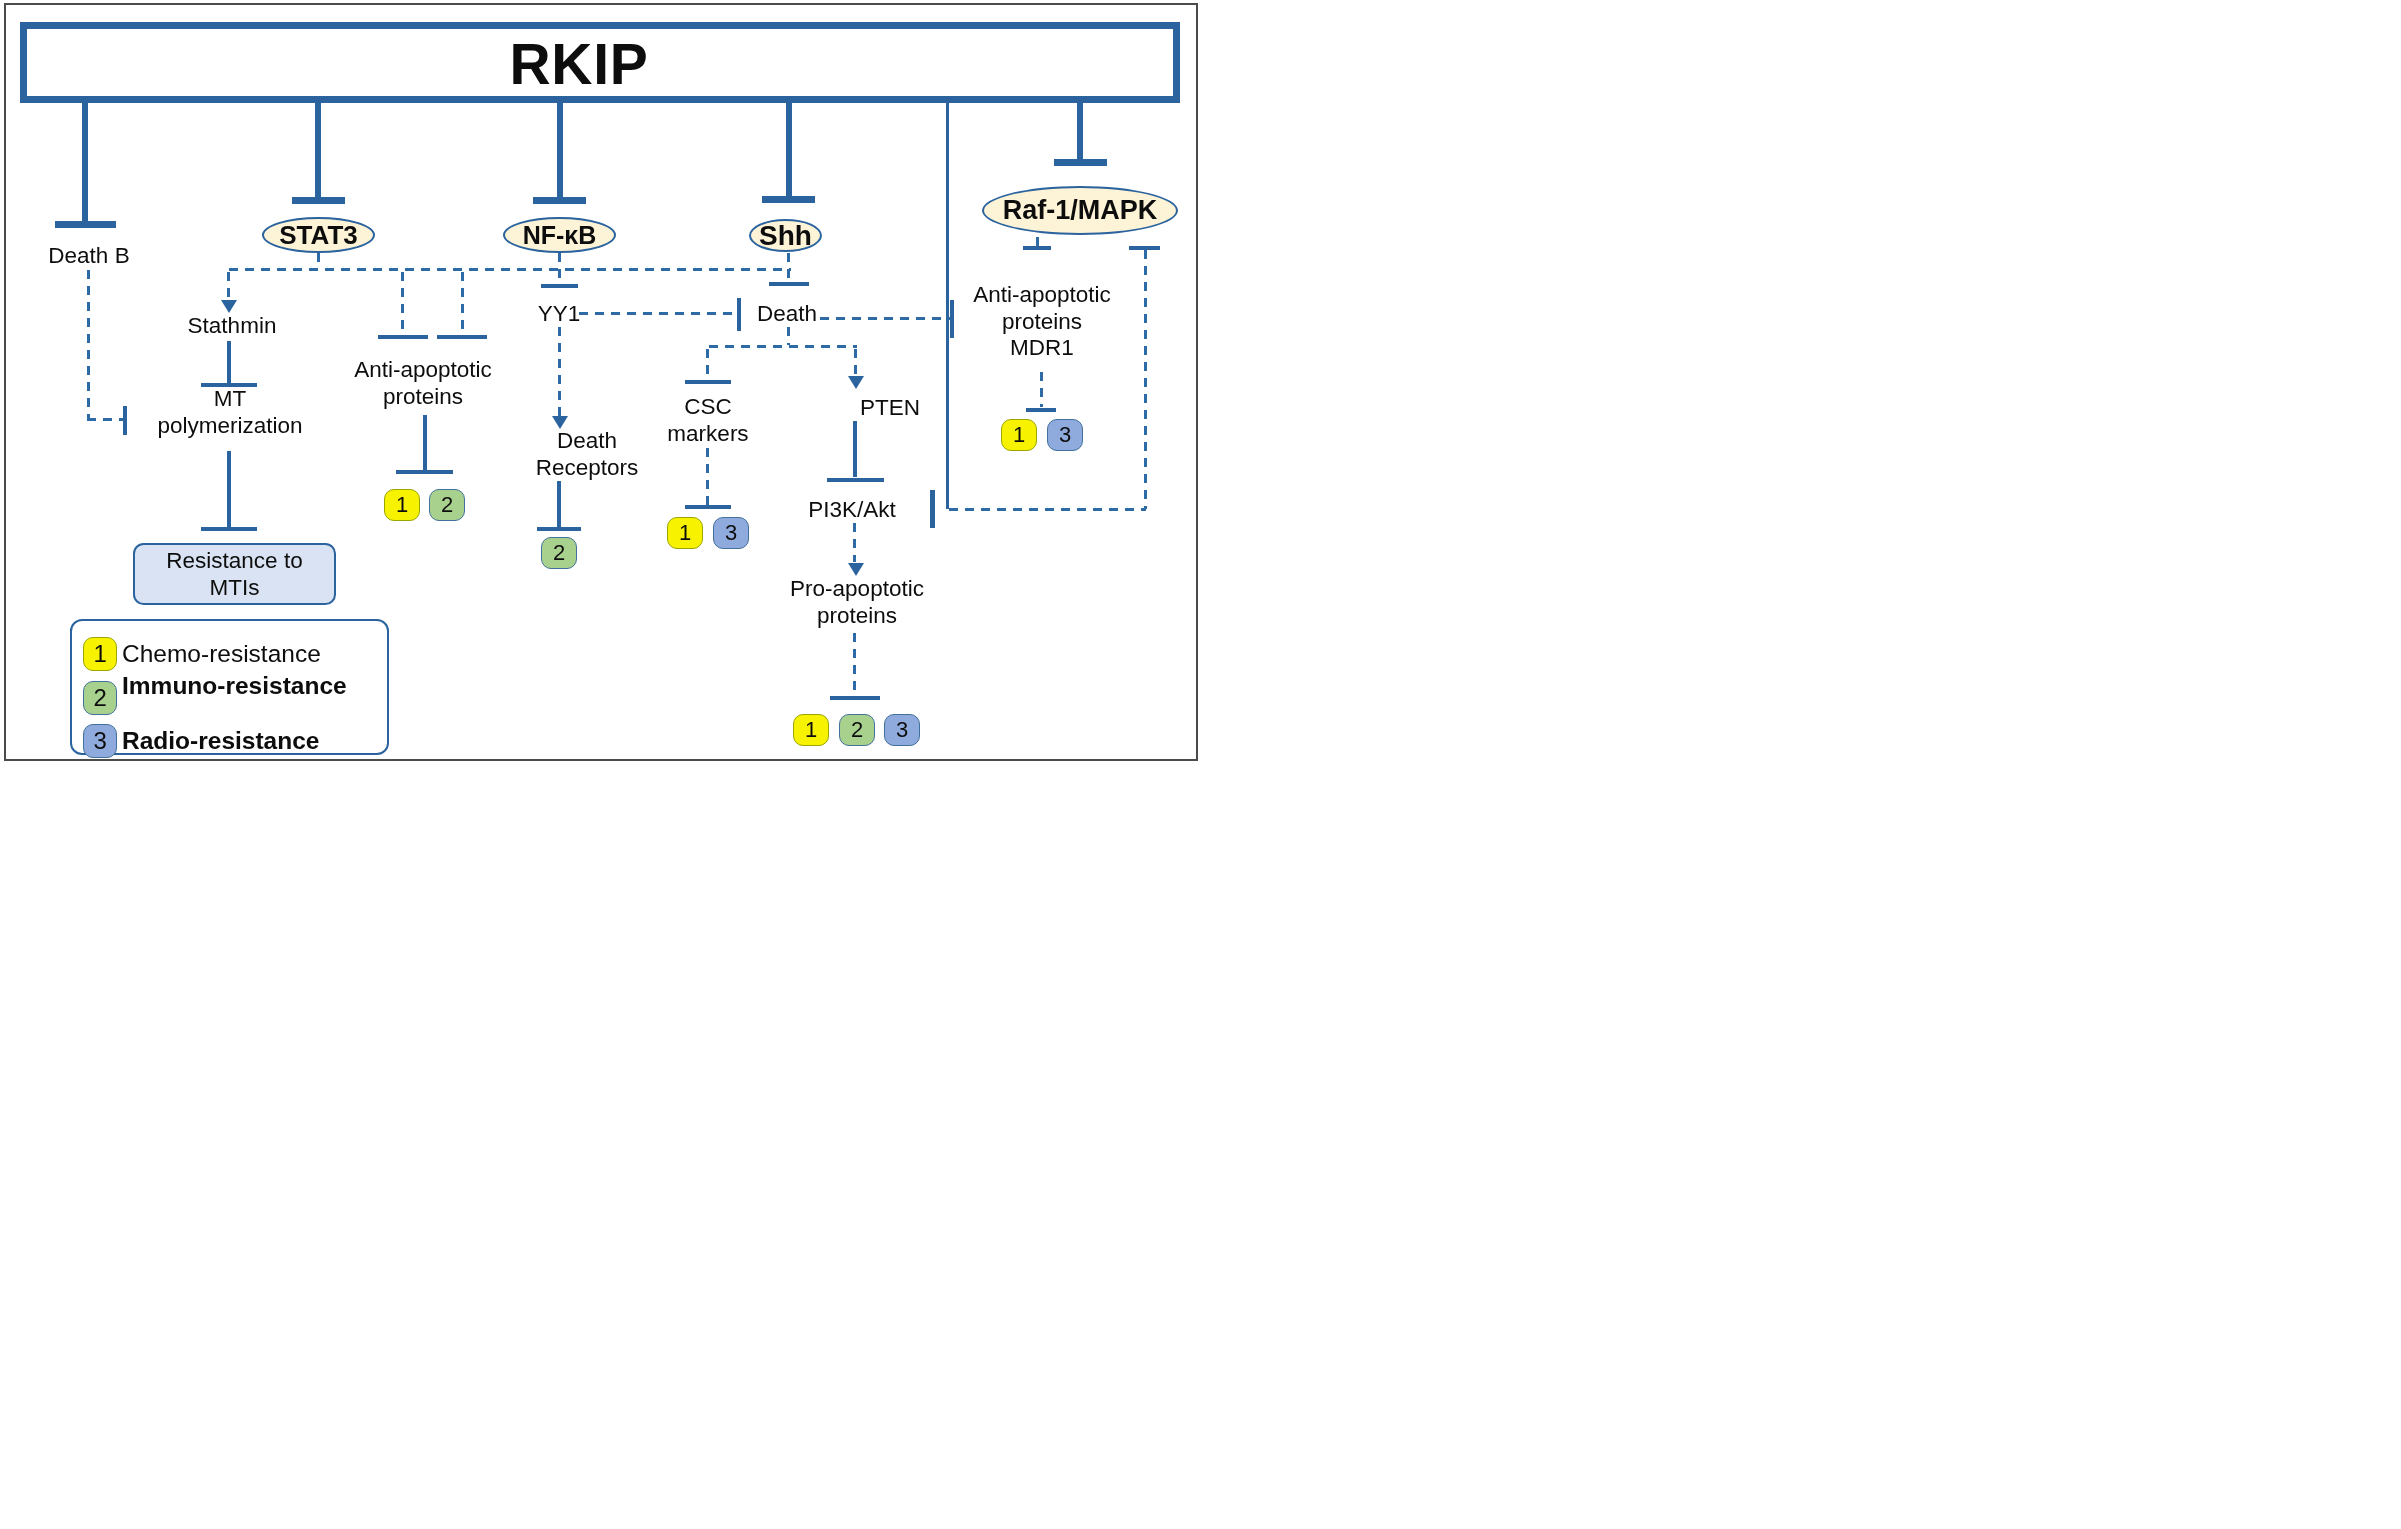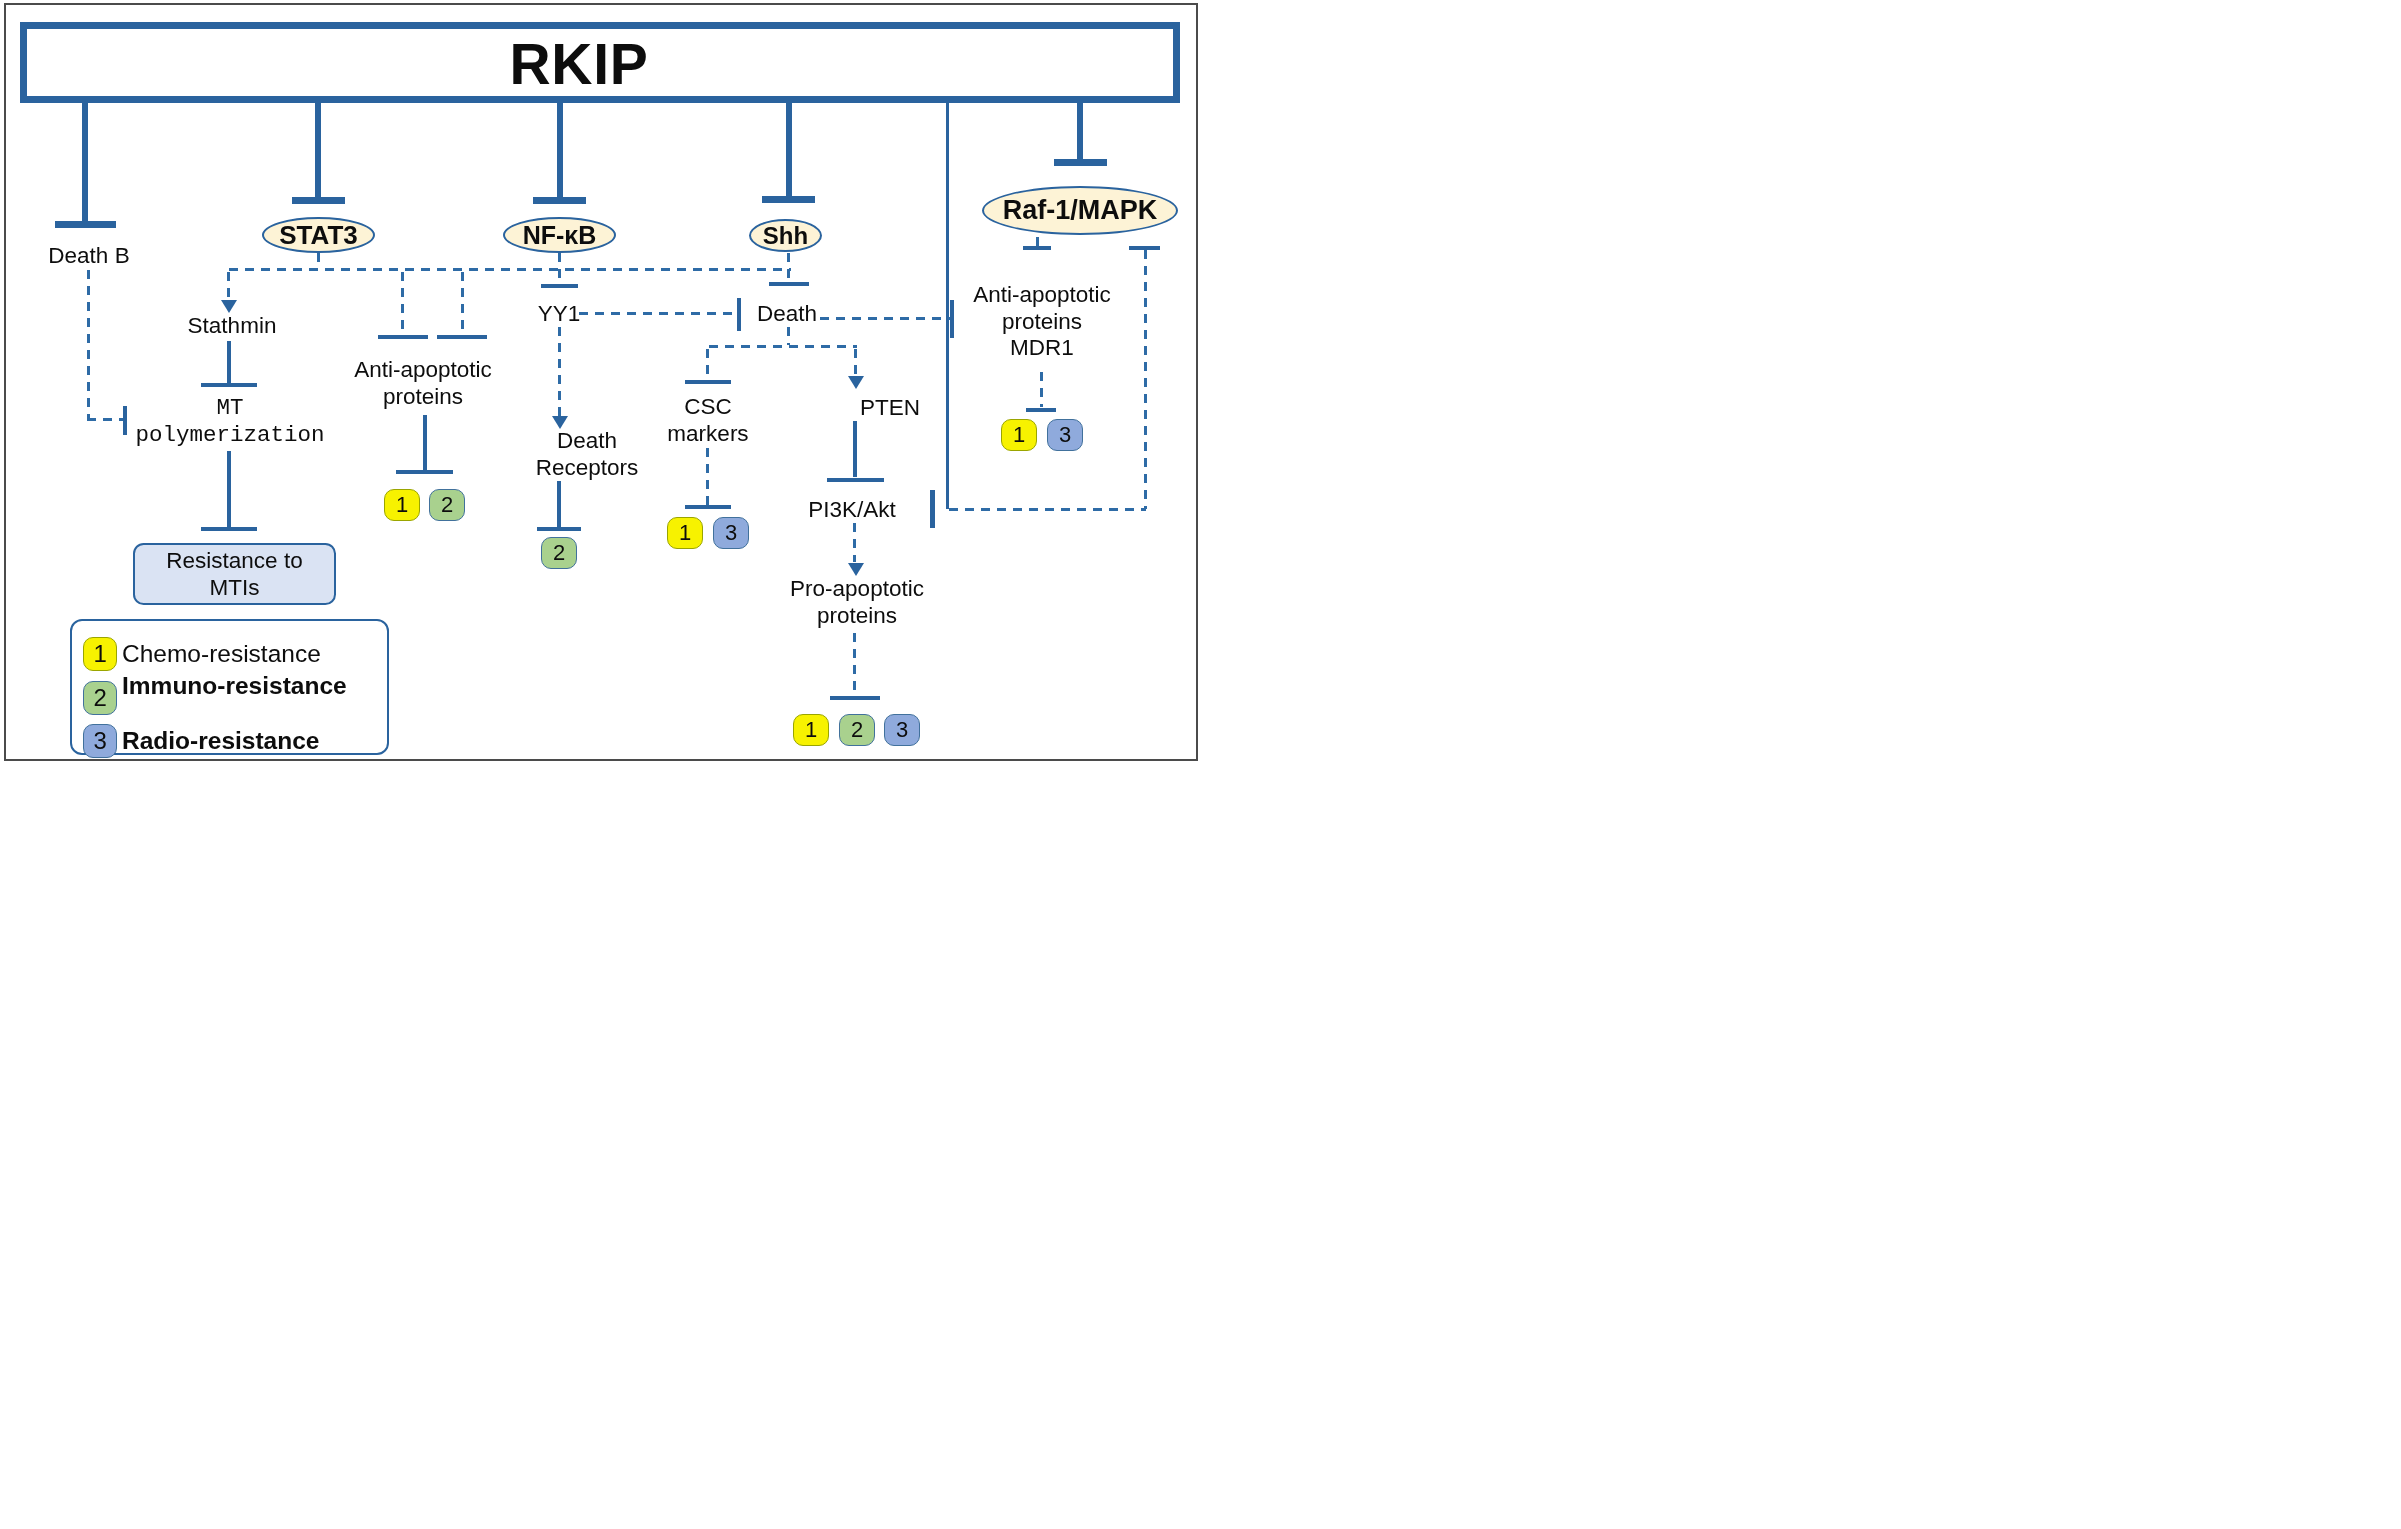--- a/index.html
+++ b/index.html
@@ -63,41 +63,41 @@
   </div>
 
   <div class="sv" style="left:557px;top:103px;width:6px;height:95px;"></div>
   <div class="tk" style="left:533px;top:197px;width:53px;height:6.6px;"></div>
   <div class="oval" style="left:503px;top:217px;width:113px;height:36px;font-size:25px;">
     <span>NF-κB</span>
   </div>
 
   <div class="sv" style="left:786px;top:103px;width:6px;height:93px;"></div>
   <div class="tk" style="left:762px;top:196px;width:53px;height:6.6px;"></div>
-  <div class="oval" style="left:749px;top:219px;width:73px;height:33px;font-size:24px;">
+  <div class="oval" style="left:749px;top:219px;width:73px;height:33px;font-size:28px;">
     <span>Shh</span>
   </div>
 
   <div class="sv" style="left:946px;top:103px;width:3.3px;height:406px;"></div>
 
   <div class="sv" style="left:1077px;top:103px;width:6px;height:56px;"></div>
   <div class="tk" style="left:1054px;top:159px;width:53px;height:6.6px;"></div>
   <div class="oval" style="left:982px;top:186px;width:196px;height:49px;font-size:27px;">
     <span>Raf-1/MAPK</span>
   </div>
 
   <div class="dv" style="left:317px;top:253px;height:15.2px;"></div>
   <div class="dh" style="left:229px;top:268px;width:562px;"></div>
 
   <div class="dv" style="left:227px;top:272px;height:28px;"></div>
   <div class="arr" style="left:221px;top:300px;"></div>
   <div class="lbl" style="left:232px;top:326px;">Stathmin</div>
   <div class="sv" style="left:227px;top:341px;width:4px;height:42px;"></div>
   <div class="tk" style="left:201px;top:383px;width:56px;height:4px;"></div>
-  <div class="lbl lbl2" style="left:230px;top:422px;font-family:Liberation Mono, monospace;">
+  <div class="lbl lbl2" style="left:230px;top:413px;">
     <span>MT</span>
     <span>polymerization</span>
   </div>
 
   <div class="dv" style="left:87px;top:270px;height:148px;"></div>
   <div class="dh" style="left:87px;top:418px;width:36px;"></div>
   <div class="tk" style="left:123px;top:406px;width:4px;height:29px;"></div>
 
   <div class="sv" style="left:227px;top:451px;width:4px;height:76px;"></div>
   <div class="tk" style="left:201px;top:527px;width:56px;height:4px;"></div>

